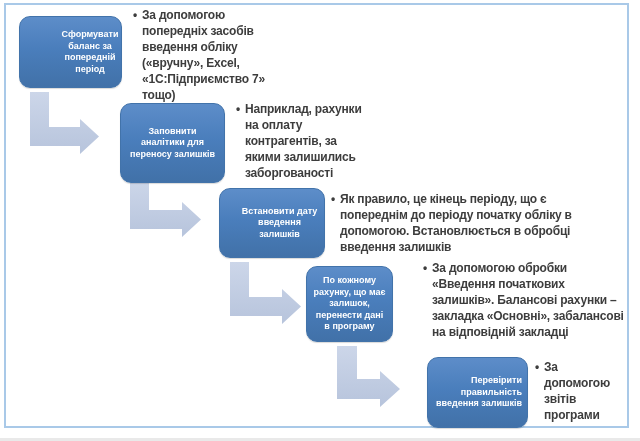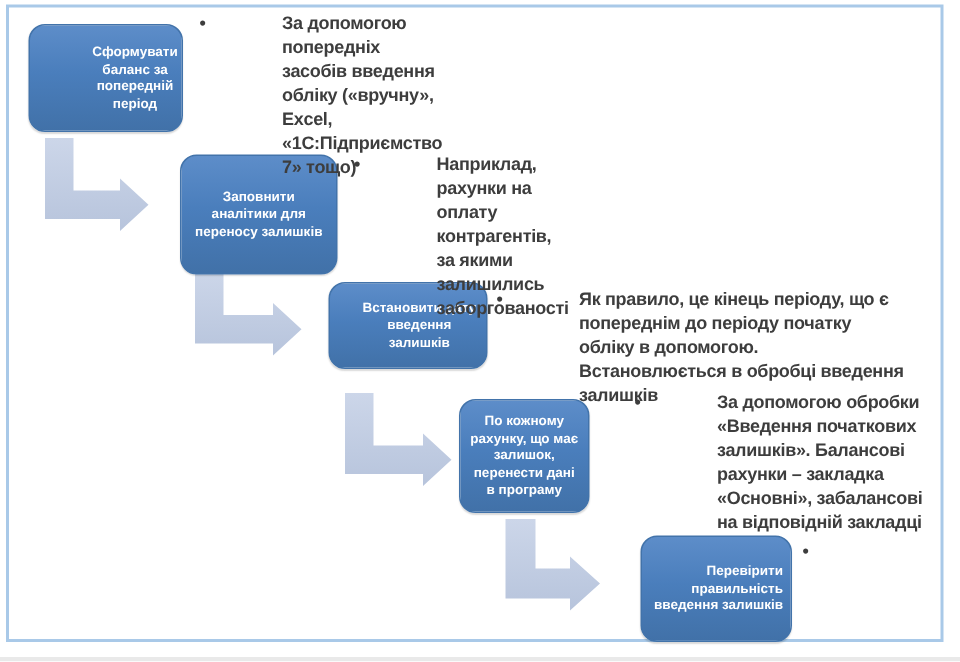--- a/index.html
+++ b/index.html
@@ -20,30 +20,30 @@
     position:absolute;box-sizing:border-box;border-radius:11px;
     background:linear-gradient(180deg,#5d8dc9 0%,#4a7ebc 45%,#4171a8 100%);
     border:1px solid #4273aa;
     display:flex;align-items:center;justify-content:center;text-align:center;
     color:#ffffff;font-size:9px;font-weight:bold;line-height:11.5px;
     padding:4px 5px;
     box-shadow:0 1px 1px rgba(0,0,0,0.15);
   }
   .box1{left:19px;top:16px;width:103px;height:72px;padding-left:44px;}
   .box2{left:120px;top:103px;width:105px;height:80px;}
-  .box3{left:219px;top:188px;width:106px;height:58px;padding-left:20px;}
+  .box3{left:219px;top:188px;width:106px;height:70px;padding-left:20px;}
   .box4{left:306px;top:266px;width:87px;height:76px;}
   .box5{left:427px;top:357px;width:101px;height:71px;text-align:right;}
   .note{
     position:absolute;display:flex;align-items:flex-start;
     color:#3d3d3d;font-size:12px;font-weight:bold;line-height:16px;
     letter-spacing:-0.2px;
   }
   .note .dot{flex:0 0 auto;width:9px;}
-  .note .txt{flex:1 1 auto;margin-left:46px;}
+  .note .txt{flex:1 1 auto;}
   .note1{left:133px;top:7px;width:140px;}
   .note2{left:236px;top:101px;width:132px;}
   .note3{left:331px;top:191px;width:272px;}
   .note4{left:423px;top:260px;width:205px;}
   .note5{left:535px;top:359px;width:85px;}
 </style>
 </head>
 <body>
 
 <div class="frame"></div>
@@ -88,15 +88,16 @@
 <div class="note note3">
   <span class="dot">•</span>
   <span class="txt">Як правило, це кінець періоду, що є попереднім до періоду початку обліку в допомогою. Встановлюється в обробці введення залишків</span>
 </div>
 <div class="note note4">
   <span class="dot">•</span>
   <span class="txt">За допомогою обробки «Введення початкових залишків». Балансові рахунки – закладка «Основні», забалансові на відповідній закладці</span>
 </div>
 <div class="note note5">
   <span class="dot">•</span>
+  <span class="txt">За допомогою звітів програми</span>
 </div>
 
 <div class="bottom-edge"></div>
 
 </body></html>

